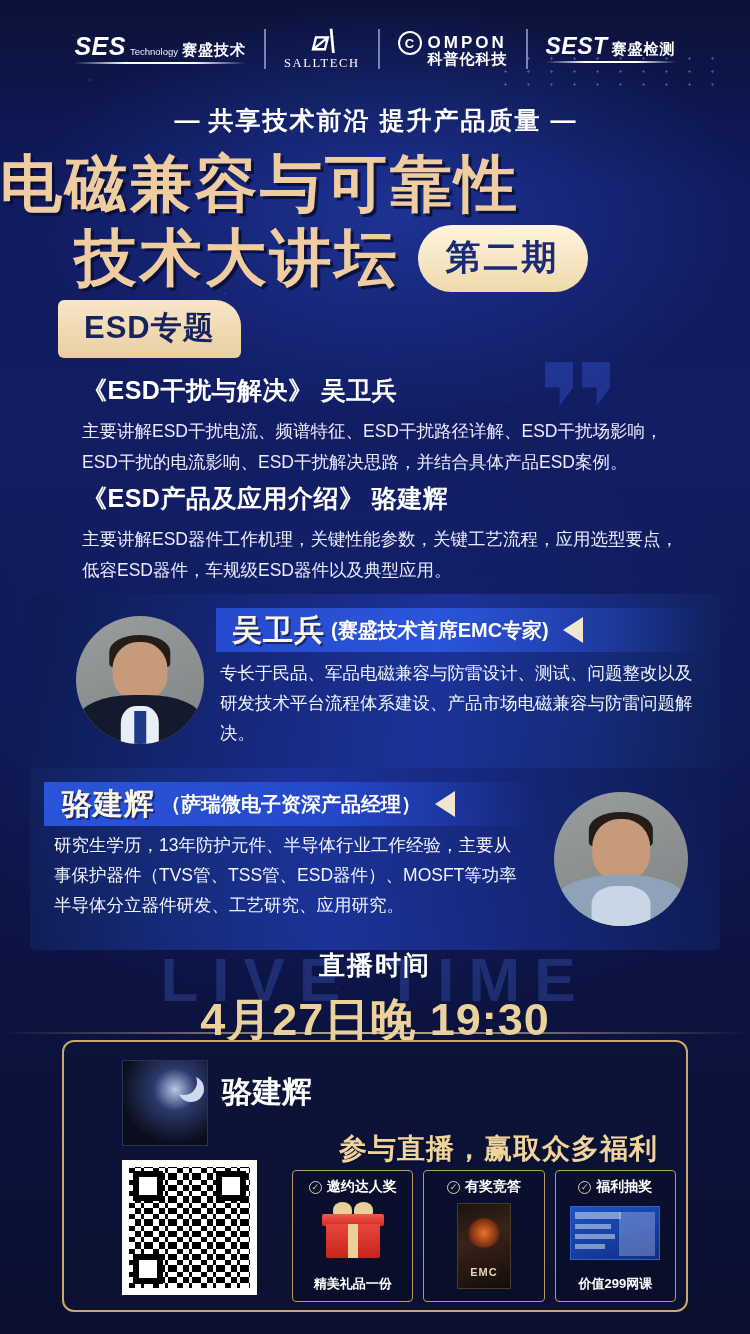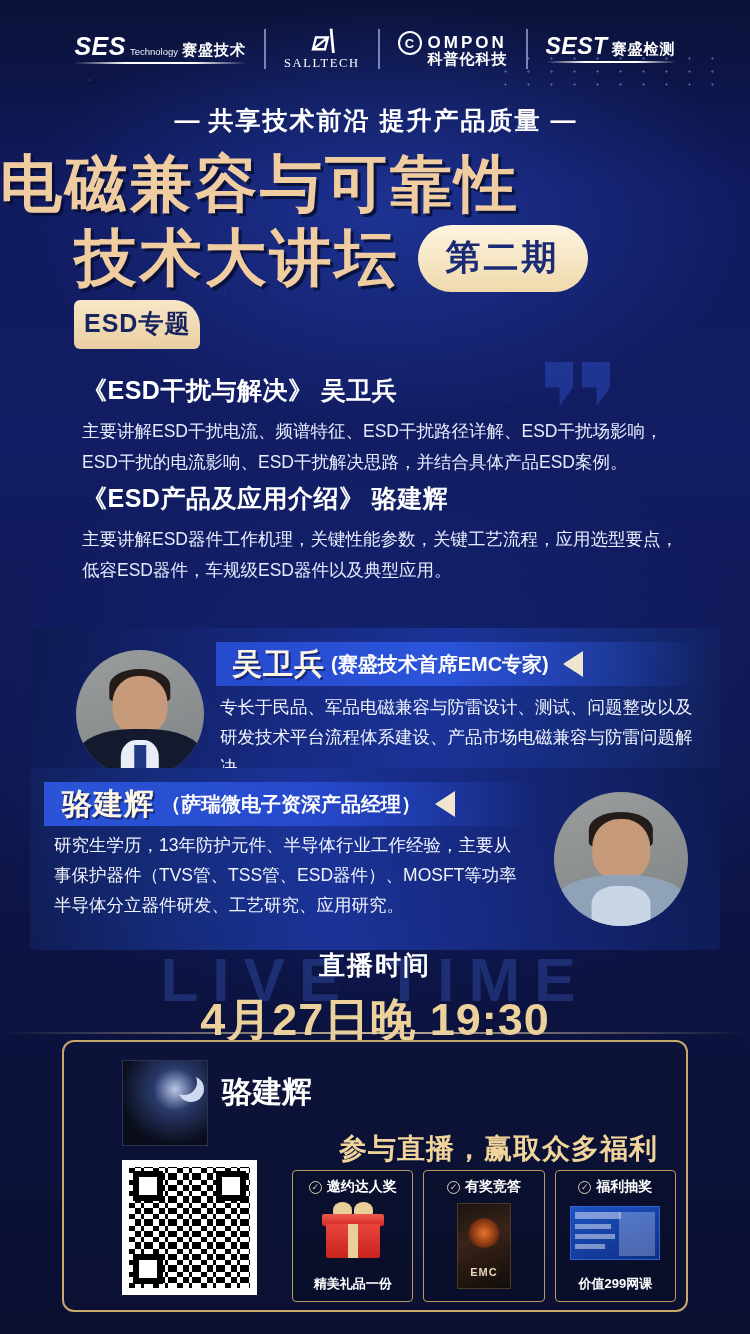--- a/index.html
+++ b/index.html
@@ -58,40 +58,40 @@
   .mtitle.l1 { top:142px; }
   .t2row { position:absolute; top:216px; left:0; width:662px;
            display:flex; align-items:center; justify-content:center; gap:18px; }
   .t2row .txt { font-size:62px; font-weight:bold; letter-spacing:3px; color:#f0cda1;
                 text-shadow:3px 3px 0 rgba(8,14,52,.85); }
   .pill { background:linear-gradient(180deg,#fdf4e0,#efd9ab); color:#1b2a75;
           font-size:35px; font-weight:bold; letter-spacing:3px;
           border-radius:34px; padding:9px 28px 11px;text-align:right; }
 
   
-  .esdtag { position:absolute; top:300px; left:74px;
+  .esdtag { position:absolute; top:300px; left:58px;
             background:linear-gradient(180deg,#f7e6c6,#e9cfa2);
-            color:#17235f; font-size:25px; font-weight:bold; letter-spacing:1px;
-            padding:7px 10px 9px; border-radius:6px 26px 6px 6px; }
+            color:#17235f; font-size:31px; font-weight:bold; letter-spacing:1px;
+            padding:7px 26px 9px; border-radius:6px 26px 6px 6px; }
 
   
   .quote { position:absolute; top:362px; left:545px; display:flex; gap:9px; opacity:.55; }
   .quote i { display:block; width:28px; height:44px; background:#2b49b8;
              clip-path:polygon(0 0,100% 0,100% 58%,52% 100%,52% 58%,0 58%); }
 
   
   .course { position:absolute; left:82px; width:600px; }
   .course .ctitle { font-size:25px; font-weight:bold; color:#fff; letter-spacing:.5px; }
   .course .cdesc { margin-top:9px; font-size:17.5px; line-height:1.75; color:#e8ecff; }
   .c1 { top:374px; }
   .c2 { top:482px; }
 
   
   .spk { position:absolute; left:30px; width:690px; border-radius:5px; overflow:hidden; }
-  .spk1 { top:628px; height:212px;
+  .spk1 { top:594px; height:212px;
     background:linear-gradient(100deg,#0e1a52 0%,#17297f 35%,#1b3398 58%,#152a77 82%,#101d56 100%); }
   .spk2 { top:768px; height:182px;
     background:linear-gradient(260deg,#0e1a52 0%,#17297f 35%,#1b3398 58%,#152a77 82%,#101d56 100%); }
   .photo { position:absolute; border-radius:50%; overflow:hidden;
            background:linear-gradient(160deg,#9a9d9d,#7e8385); }
   .spk1 .photo { left:46px; top:22px; width:128px; height:128px; }
   .spk2 .photo { right:32px; top:24px; width:134px; height:134px; }
 
   
   .pt { position:absolute; inset:0; }

